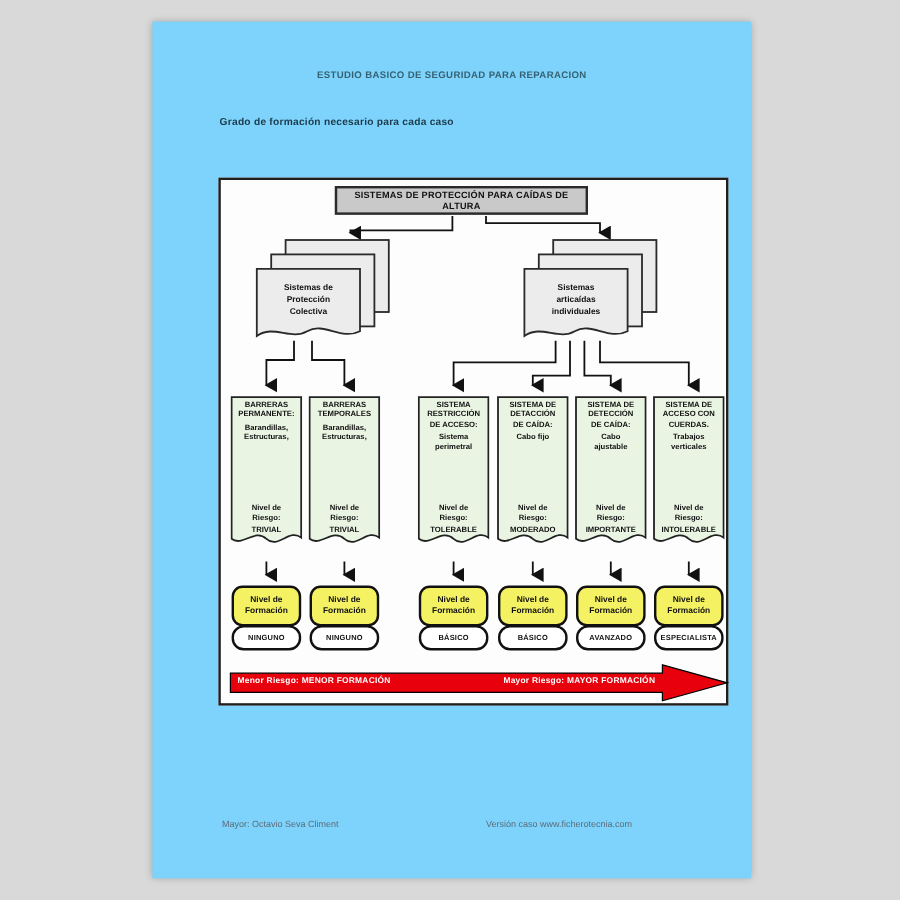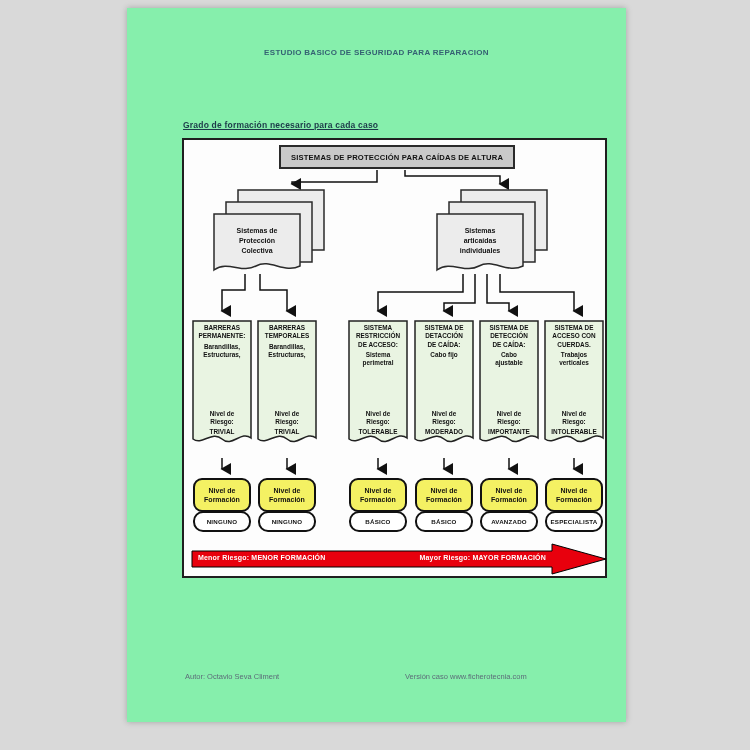--- a/index.html
+++ b/index.html
@@ -6,44 +6,44 @@
   body{
     width:750px;height:750px;
     background:#d9d9d9;
     font-family:"Liberation Sans", sans-serif;
     position:relative;overflow:hidden;
     color:#111;
   }
   .pre{white-space:pre-line;}
   
   .sheet{
-    position:absolute;left:127px;top:8px;width:499px;height:714px;
-    background:#86efac;box-shadow:0 0 6px rgba(0,0,0,.25);
+    position:absolute;left:127px;top:18px;width:499px;height:714px;
+    background:#7dd3fc;box-shadow:0 0 6px rgba(0,0,0,.25);
   }
   
   .doc-title{
     position:absolute;top:39px;left:0;width:100%;
     text-align:center;font-weight:bold;font-size:8px;line-height:1.5;
     color:var(--title-color,#356273);letter-spacing:.3px;
   }
   .doc-subtitle{
     position:absolute;top:78px;left:56px;
-    font-weight:bold;font-size:8.5px;text-decoration:underline;
-    color:var(--subtitle-color,#1c3a49);letter-spacing:.2px;margin-top:34px;
+    font-weight:bold;font-size:8.5px;
+    color:var(--subtitle-color,#1c3a49);letter-spacing:.2px;
   }
   
   .frame{
     position:absolute;left:55px;top:130px;width:425px;height:440px;
     border:2px solid #1f1f1f;background:#fdfdfd;box-sizing:border-box;
   }
   .root-box{
-    position:absolute;left:95px;top:5px;width:236px;height:24px;
+    position:absolute;left:95px;top:5px;width:211px;height:24px;
     background:var(--root-fill,#c9c9c9);border:2px solid #2a2a2a;box-sizing:border-box;
     display:flex;align-items:center;justify-content:center;
-    font-weight:bold;font-size:7.6px;letter-spacing:.2px;text-align:right;
+    font-weight:bold;font-size:7.6px;letter-spacing:.2px;text-align:center;
   }
   .lines{position:absolute;left:0;top:0;width:421px;height:436px;}
   .stack-label{
     position:absolute;width:82px;text-align:center;
     font-weight:bold;font-size:7px;line-height:1.4;
   }
   .stack-label.l{left:32px;top:86px;}
   .stack-label.r{left:255px;top:86px;}
   
   .banner{position:absolute;top:180px;width:60px;height:138px;}
@@ -277,16 +277,16 @@
     <div class="risk-arrow">
       <svg width="418" height="34" viewBox="0 0 418 34">
         <polygon points="2,9 362,9 362,2 416,17 362,32 362,25 2,25" style="fill:var(--arrow-fill,#e8000d)" stroke="#000" stroke-width="1"></polygon>
       </svg>
       <div class="lbl left">Menor Riesgo: MENOR FORMACIÓN</div>
       <div class="lbl right">Mayor Riesgo: MAYOR FORMACIÓN</div>
     </div>
 
   </div>
 
-  <div class="footer-author">Autor: Octavio Seva Climent</div>
+  <div class="footer-author">Mayor: Octavio Seva Climent</div>
   <div class="footer-version">Versión caso www.ficherotecnia.com</div>
 
 </div>
 
 </body></html>

